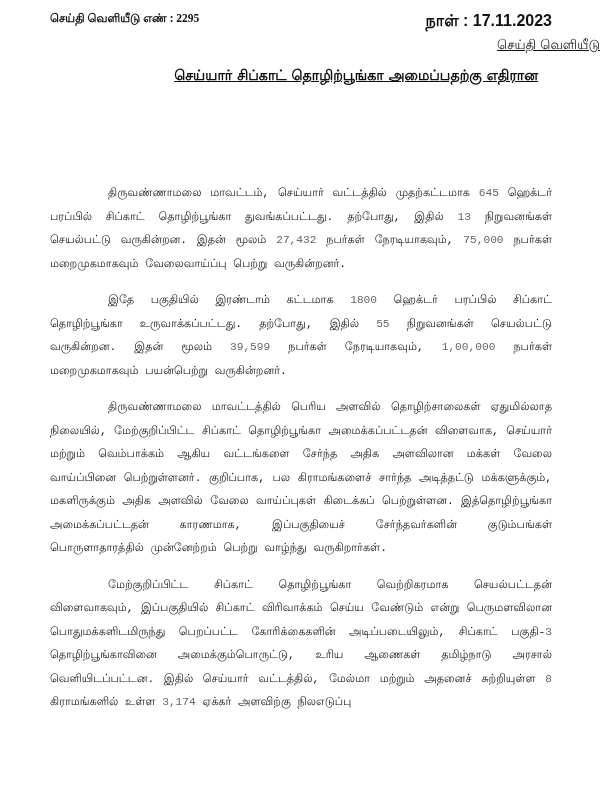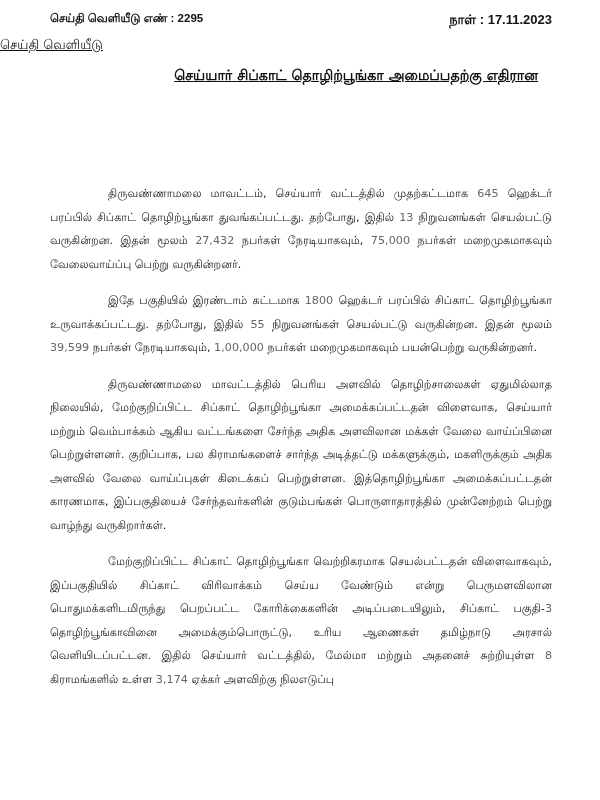--- a/index.html
+++ b/index.html
@@ -2,39 +2,39 @@
 <html><head>
   <meta charset="utf-8">
   <style>
     html, body { margin: 0; padding: 0; background: #ffffff; }
     body {
       width: 600px; height: 800px; overflow: hidden; position: relative;
       font-family: "DejaVu Sans", sans-serif; color: #111;
     }
     .hdr-left {
       position: absolute; left: 50px; top: 12px;
-      font-family: Liberation Sans, sans-serif; font-weight: bold; font-size: 11.5px;
+      font-family: Liberation Serif, serif; font-weight: bold; font-size: 11.5px;
     }
     .hdr-right {
       position: absolute; right: 48px; top: 12px;
-      font-family: "Liberation Sans", sans-serif; font-weight: bold; font-size: 13px;
+      font-family: "Liberation Sans", sans-serif; font-weight: bold; font-size: 16px;
     }
     .doc-title {
-      position: absolute; left: 0; right: 0; top: 37px; text-align: left;
-      font-size: 13px; text-decoration: underline;
+      position: absolute; left: 0; right: 0; top: 37px; text-align: right;
+      font-size: 13px; text-decoration: underline; padding-left: 12px;
     }
     .headline {
       position: absolute; left: 62px; right: 62px; top: 65px;
       text-align: right; font-weight: bold; font-size: 14.2px; line-height: 21px;
       text-decoration: underline;
     }
     .headline div { white-space: nowrap; }
     .body {
       position: absolute; left: 50px; right: 48px; top: 182px;
-      font-size: 11.2px; line-height: 23.5px;
+      font-size: 11.2px; line-height: 23.5px; font-family: Liberation Mono, monospace;
     }
     .para { text-align: justify; text-align-last: left; margin: 0 0 13px 0; text-indent: 58px; }
     .num { color: #666; }
   </style>
 </head>
 <body>
 
 <div class="hdr-left">செய்தி வெளியீடு எண் : 2295</div>
 <div class="hdr-right">நாள் : 17.11.2023</div>
 

